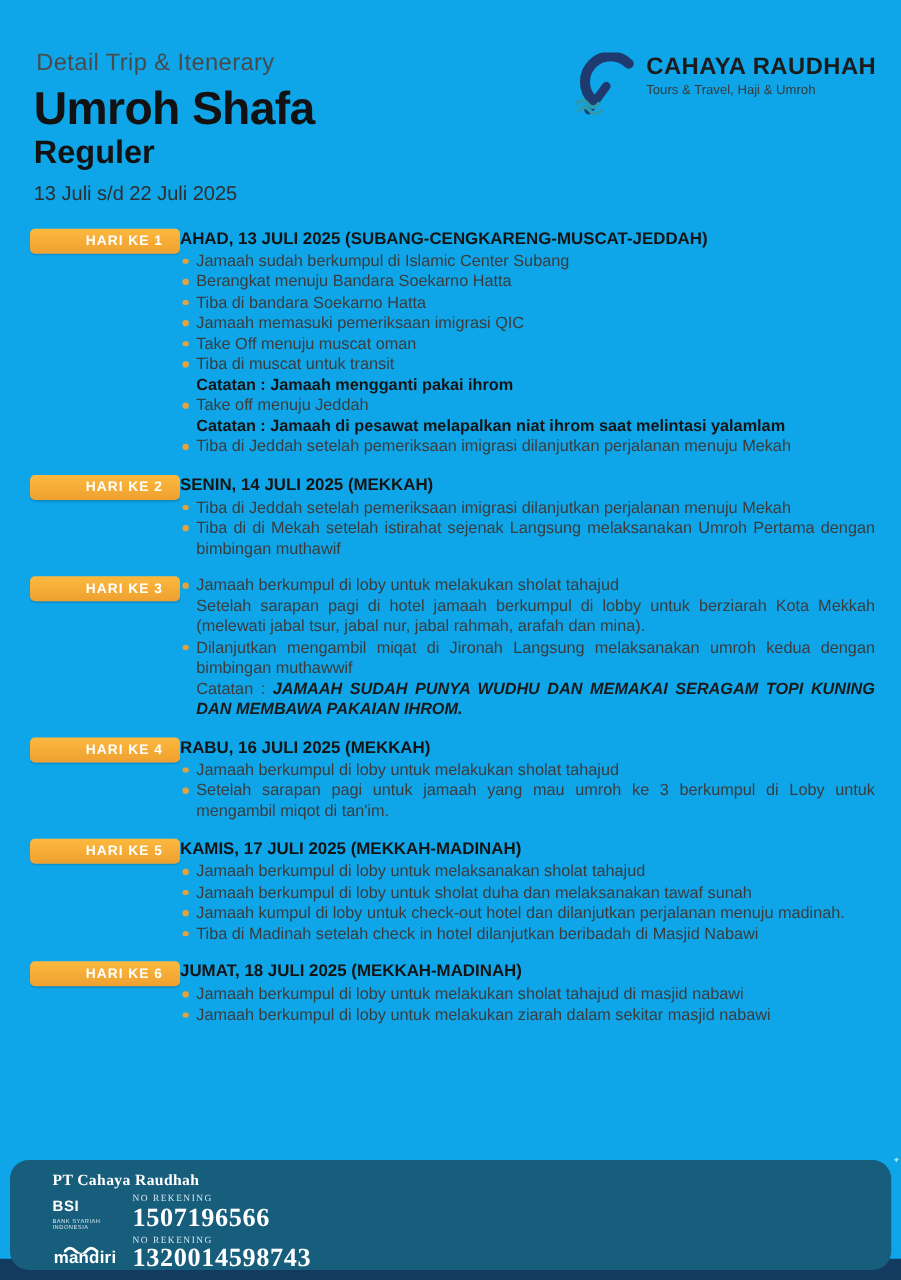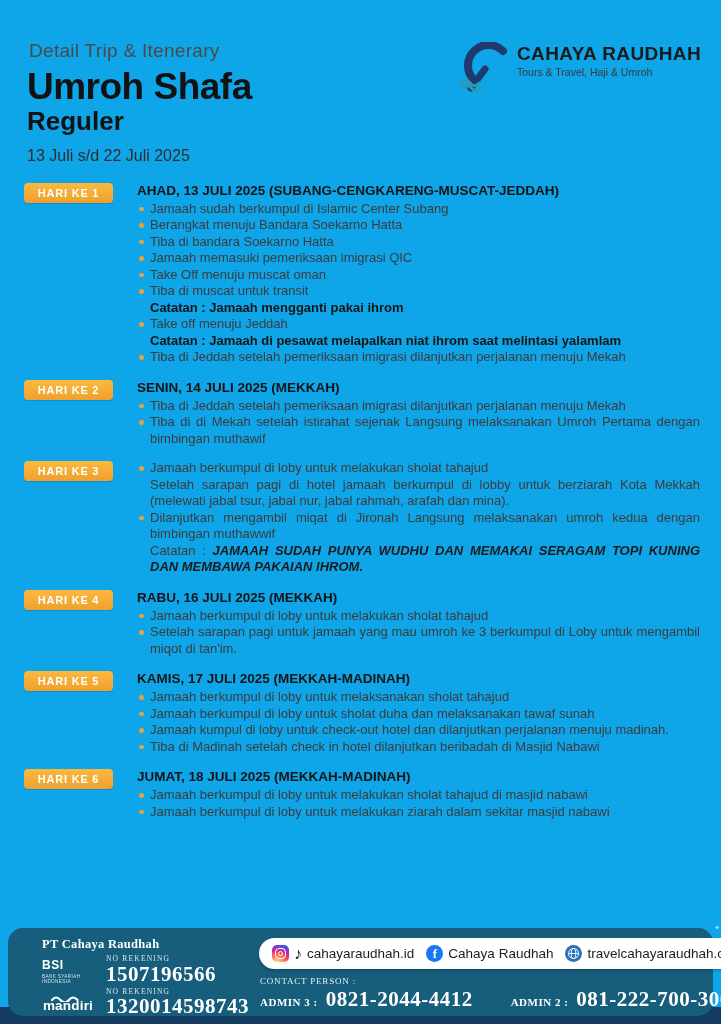--- a/index.html
+++ b/index.html
@@ -19,34 +19,34 @@
   .brand-tagline{font-size:10.5px;color:#3a3a3a;margin-top:2px;}
 
   
   .itinerary{margin-top:17px;}
   .day-section{display:flex;align-items:flex-start;margin-bottom:13px;}
   .day-badge-col{flex:0 0 137px;box-sizing:border-box;padding-left:24px;}
   .day-badge{width:89px;height:20px;border-radius:4px;margin-top:1px;
              background:linear-gradient(180deg,#FCB93E,#EFA02F);
              color:#ffffff;font-size:11px;font-weight:700;letter-spacing:.8px;
              display:flex;align-items:center;justify-content:center;
-             box-shadow:0 1px 1px rgba(0,0,0,.15);}
+             box-shadow:0 1px 1px rgba(0,0,0,.15);padding-left:31px;}
   .day-content{flex:1;padding-right:21px;font-size:13px;line-height:16.5px;color:#3c3c3c;}
   .day-heading{font-size:13.5px;font-weight:700;color:#141414;line-height:18px;margin-bottom:1px;}
   .item{position:relative;padding-left:13px;text-align:justify;}
   .item.bullet::before{content:'';position:absolute;left:2px;top:6.2px;width:4.5px;height:4.5px;
                        border-radius:50%;background:#E8A23B;}
   .item.note{font-weight:700;color:#151515;}
   .nm-bold{font-weight:700;font-style:italic;color:#1a1a1a;}
 
   
   .footer-strip{position:absolute;left:0;right:0;bottom:0;height:17px;background:#143A5F;}
   .footer-box{position:absolute;left:8px;right:8px;bottom:8px;height:88px;background:#175D7C;
               border-radius:15px;color:#fff;display:flex;box-sizing:border-box;
-              padding:9px 14px 0 34px;}
+              padding:9px 14px 0 34px;flex-direction:column;}
   .f-left{flex:0 0 215px;}
   .company{font-family:"Liberation Serif",serif;font-weight:700;font-size:12.5px;letter-spacing:.3px;}
   .bank-row{display:flex;align-items:center;gap:12px;margin-top:3px;}
   .bsi-wrap{width:52px;text-align:left;}
   .bsi-main{font-size:12px;font-weight:700;letter-spacing:.5px;line-height:18px;position:relative;display:inline-block;}
   .bsi-star{position:absolute;top:-4px;right:-7px;font-size:7px;color:#9fe8ee;}
   .bsi-sub{font-size:4.6px;letter-spacing:.4px;line-height:5px;color:#cfe4ec;}
   .mandiri-wrap{width:52px;text-align:center;line-height:8px;}
   .mandiri-wave{display:block;margin:0 auto -1px auto;}
   .mandiri-main{font-size:13.5px;font-weight:700;letter-spacing:.2px;}

